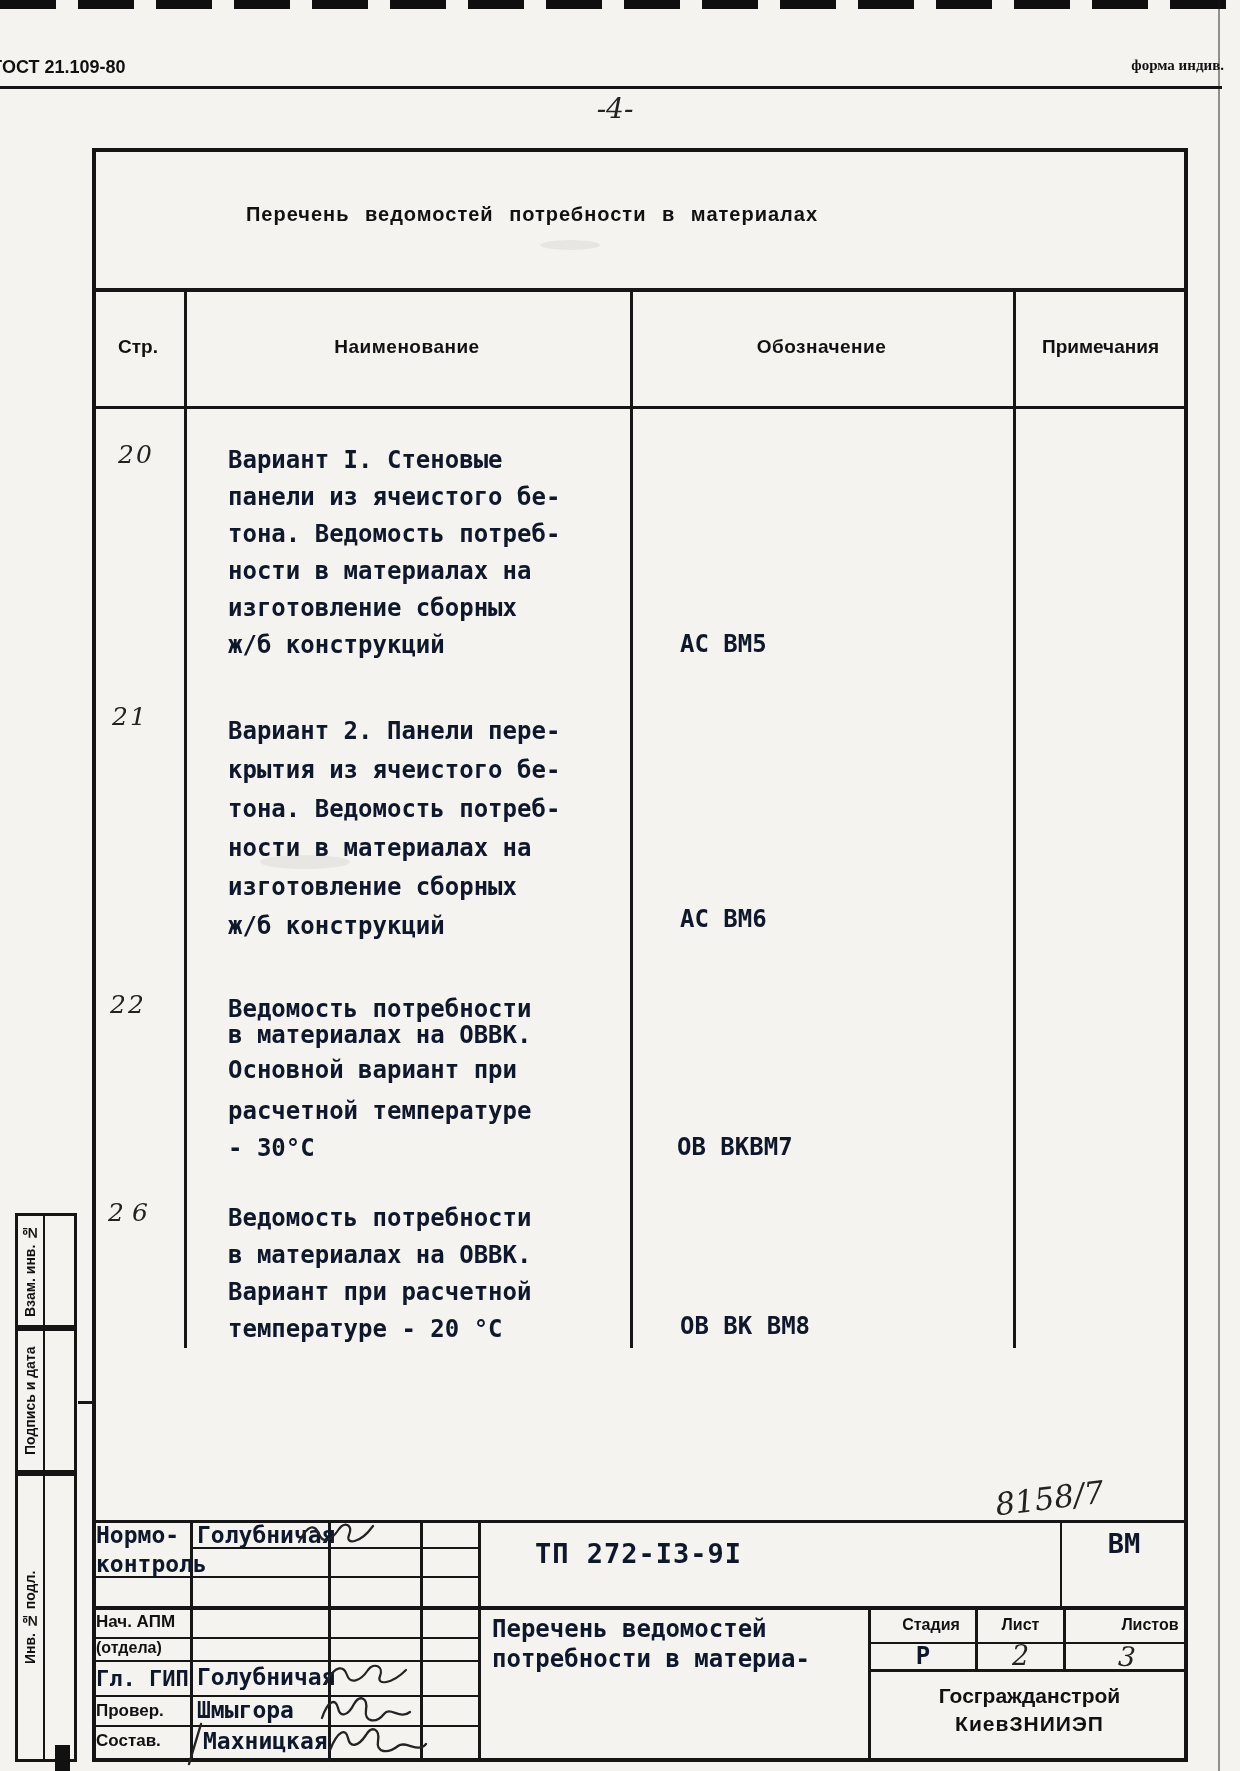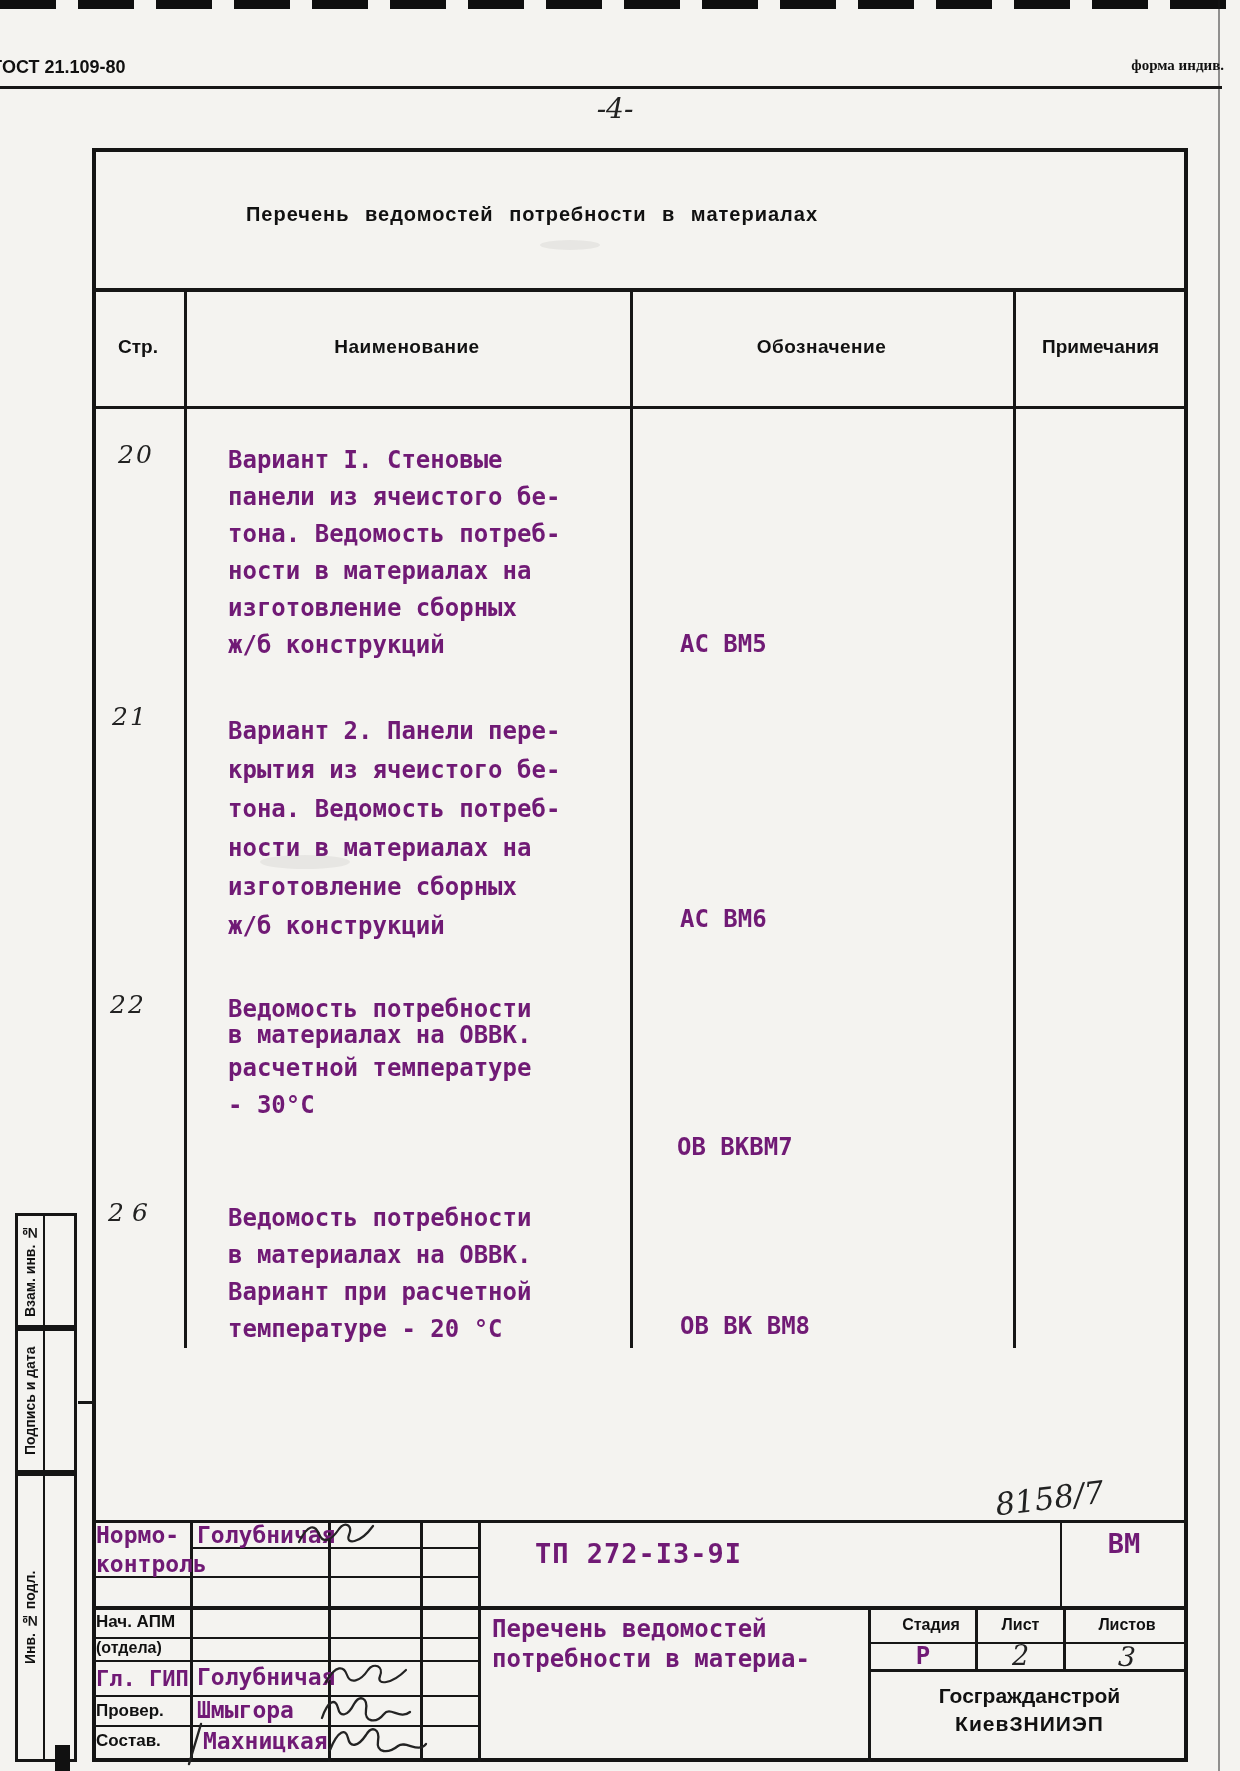--- a/index.html
+++ b/index.html
@@ -3,21 +3,21 @@
 <meta charset="utf-8">
 <style>
   html,body{margin:0;padding:0;background:#e7e5e1;}
   .sheet{position:relative;width:1240px;height:1771px;background:#f4f3f0;overflow:hidden;
          font-family:"Liberation Sans",sans-serif;color:#1b1b1b;}
   
   .hl,.vl{position:absolute;background:#161616;}
   
   .lbl{position:absolute;font-family:"Liberation Sans",sans-serif;font-weight:bold;color:#111;}
   .tw{position:absolute;font-family:"DejaVu Sans Mono","Liberation Mono",monospace;
-      font-weight:bold;color:#701a75;font-size:24px;letter-spacing:0px;}
+      font-weight:bold;color:#0f172a;font-size:24px;letter-spacing:0px;}
   .hand{position:absolute;font-family:"DejaVu Serif","Liberation Serif",serif;
         font-style:italic;color:#222;}
   .rowtext div{line-height:37px;white-space:nowrap;}
   .sbox{position:absolute;left:15px;width:62px;border:3px solid #151515;background:#f4f3f0;box-sizing:border-box;}
   .sdiv{position:absolute;left:25px;top:0;bottom:0;width:2px;background:#151515;}
   .slabel{position:absolute;left:-1px;top:0;width:26px;height:100%;writing-mode:vertical-rl;
           transform:rotate(180deg);display:flex;align-items:center;justify-content:center;
           font:bold 14px "Liberation Sans",sans-serif;white-space:nowrap;color:#111;}
   .sig{position:absolute;}
   .dash-strip{position:absolute;left:0;top:0;width:1240px;height:9px;
@@ -78,20 +78,21 @@
       <div style="line-height:39px;">ж/б конструкций</div>
     </div>
     <div class="tw" style="left:680px;top:905px;">АС ВМ6</div>
   </div>
 
   <div>
     <div class="hand" style="left:110px;top:990px;font-size:25px;letter-spacing:2px;">22</div>
     <div class="tw rowtext" style="left:228px;top:996px;">
       <div style="line-height:26px;">Ведомость потребности</div>
       <div style="line-height:27px;">в материалах на ОВВК.</div>
+      <div style="line-height:43px;">Основной вариант при</div>
       <div style="line-height:38px;">расчетной температуре</div>
       <div style="line-height:36px;">- 30°С</div>
     </div>
     <div class="tw" style="left:677px;top:1133px;">ОВ ВКВМ7</div>
   </div>
 
   <div>
     <div class="hand" style="left:108px;top:1198px;font-size:25px;letter-spacing:8px;">26</div>
     <div class="tw rowtext" style="left:228px;top:1200px;">
       <div>Ведомость потребности</div>
@@ -169,21 +170,21 @@
     <path d="M3 42 L15 2" fill="none" stroke="#232323" stroke-width="2.4" stroke-linecap="round"></path>
   </svg>
 
   <div class="tw" style="left:492px;top:1614px;font-size:24px;line-height:30px;">
     <div>Перечень ведомостей</div>
     <div>потребности в материа-</div>
   </div>
 
   <div class="lbl center" style="left:871px;top:1616px;width:120px;font-size:16px;">Стадия</div>
   <div class="lbl center" style="left:978px;top:1616px;width:85px;font-size:16px;">Лист</div>
-  <div class="lbl center" style="left:1066px;top:1616px;width:122px;font-size:16px;">Листов</div>
+  <div class="lbl center" style="left:1066px;top:1616px;width:122px;font-size:16px;padding-left:23px;">Листов</div>
   <div class="tw center" style="left:871px;top:1642px;width:104px;font-size:24px;">Р</div>
   <div class="hand center" style="left:978px;top:1640px;width:85px;font-size:27px;">2</div>
   <div class="hand center" style="left:1066px;top:1641px;width:122px;font-size:27px;transform:rotate(4deg);">3</div>
 
   <div class="lbl center" style="left:871px;top:1684px;width:317px;font-size:21px;">Госгражданстрой</div>
   <div class="lbl center" style="left:871px;top:1712px;width:317px;font-size:21px;letter-spacing:1px;">КиевЗНИИЭП</div>
 
   <div class="hl" style="left:78px;top:1401px;width:17px;height:3px;"></div>
   <div style="position:absolute;left:55px;top:1745px;width:15px;height:26px;background:#111;"></div>
   <div class="smudge" style="left:260px;top:855px;width:90px;height:14px;"></div>

